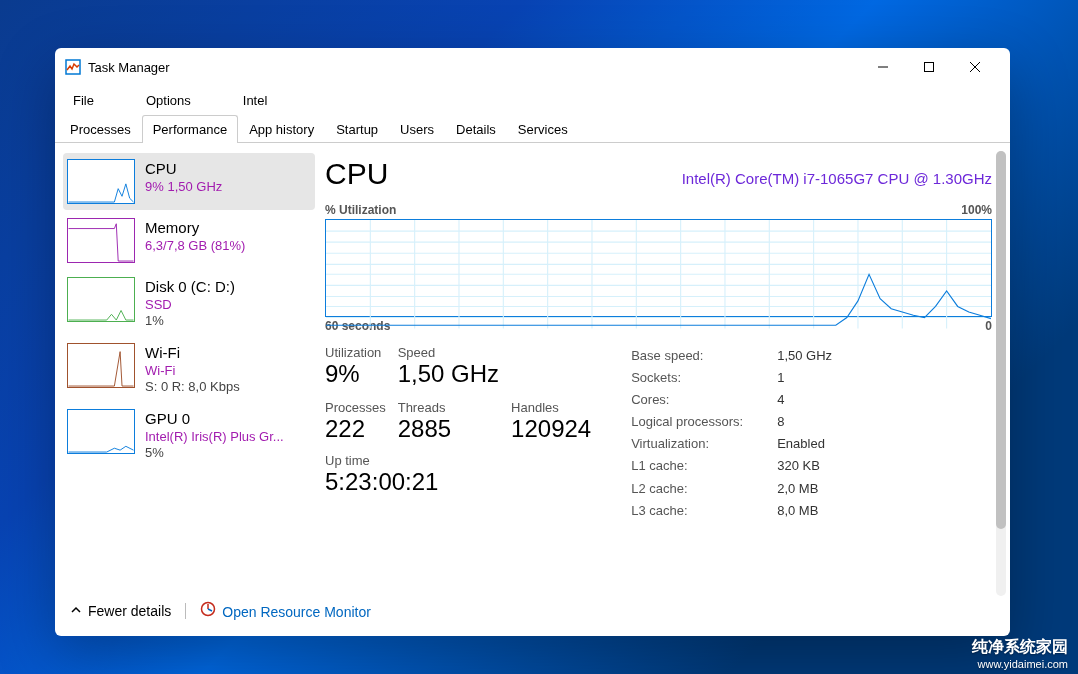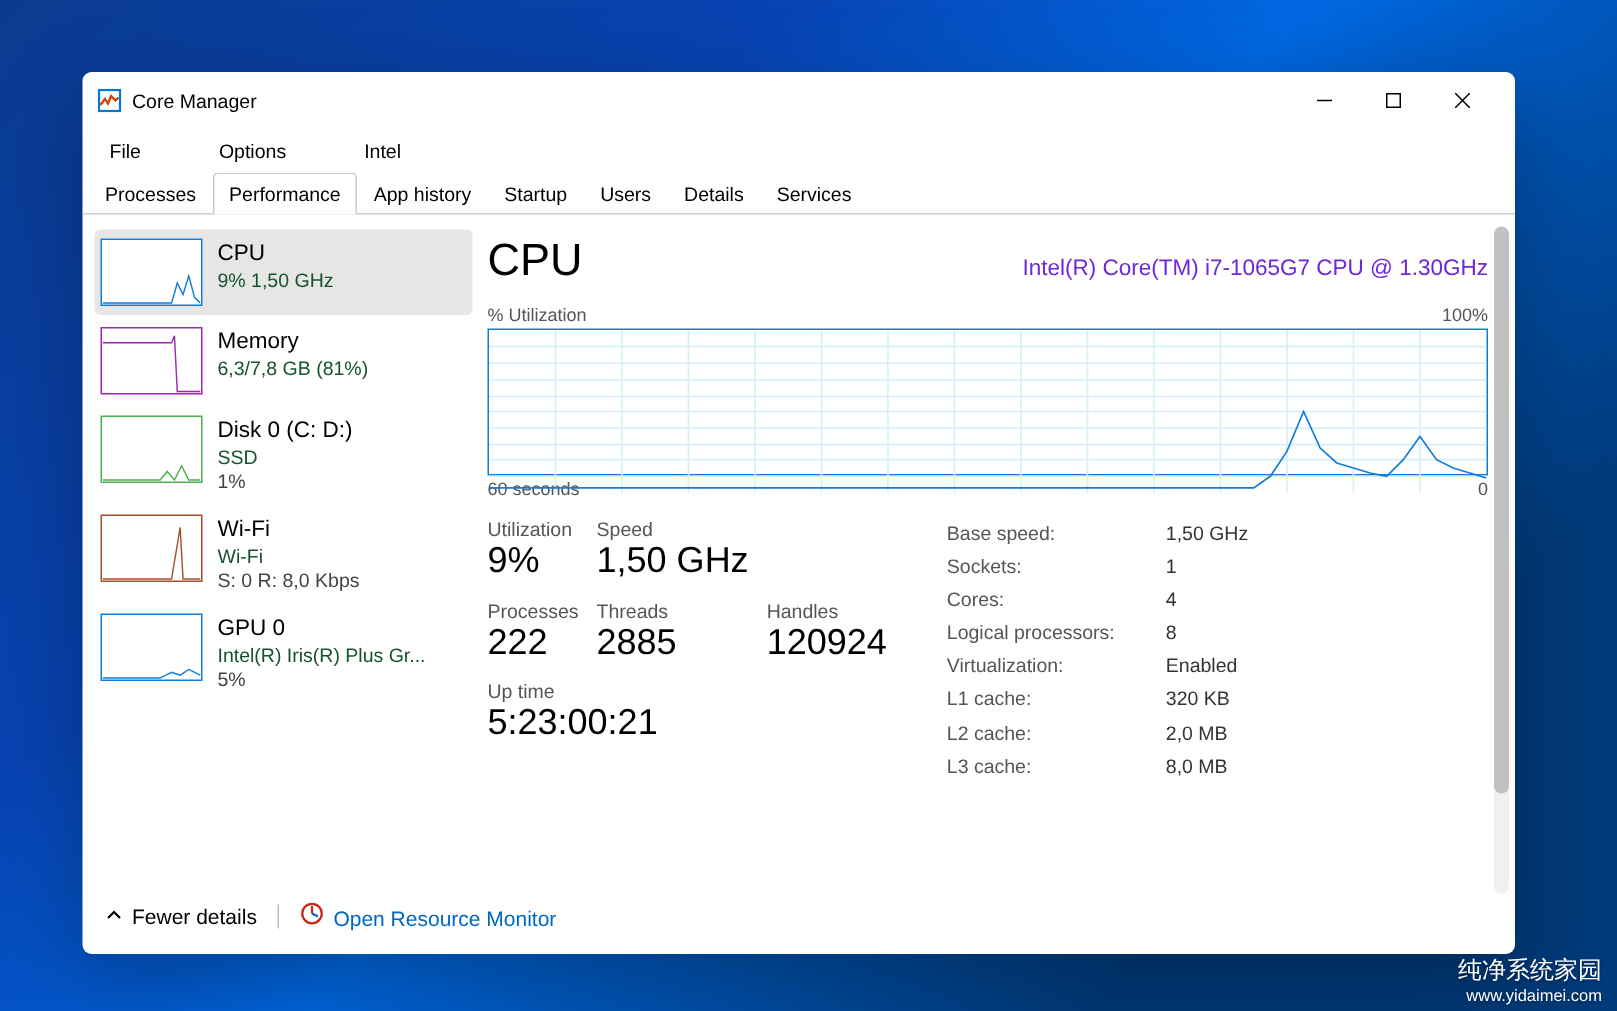--- a/index.html
+++ b/index.html
@@ -23,27 +23,27 @@
     .tab { padding: 6px 10px; font-size: 13px; color: #000; cursor: pointer; border: 1px solid transparent; border-bottom: none; position: relative; top: 1px; }
     .tab.active { border-color: #ccc; background: #fff; border-radius: 3px 3px 0 0; }
     .content { display: flex; flex: 1; overflow: hidden; }
     .sidebar { width: 260px; padding: 10px 0 10px 8px; display: flex; flex-direction: column; gap: 2px;}
     .side-item { display: flex; padding: 6px 8px 6px 4px; gap: 10px; cursor: pointer; border-radius: 4px;}
     .side-item.selected { background: #e6e6e6; }
     .thumb { width: 68px; height: 45px; border: 1px solid; flex-shrink:0; position: relative; background:#fff; }
     .thumb svg { position:absolute; inset:0; width:100%; height:100%; }
     .side-text { display: flex; flex-direction: column; }
     .side-title { font-size: 15px; color: #000; line-height:1.3;}
-    .side-sub { font-size: 13px; color: #14532d; line-height:1.25;}
+    .side-sub { font-size: 13px; color: #a21caf; line-height:1.25;}
     .side-sub2 { font-size: 13px; color: #444; line-height:1.25;}
     .main { flex: 1; padding: 14px 18px 0 10px; position:relative; }
     .main-header { display: flex; justify-content: space-between; align-items: baseline; }
     .main-title { font-size: 30px; font-weight: 400; }
     .main-spec { font-size: 15px; color: #6d28d9; }
-    .chart-wrap { margin-top: 12px; }
+    .chart-wrap { margin-top: 12px; font-weight: bold; }
     .chart-labels-top { display: flex; justify-content: space-between; font-size: 12px; color: #555; }
     .chart-box { border: 1px solid #0c7ddc; height: 98px; margin-top: 2px; position: relative; }
     .chart-grid { position:absolute; inset:0; }
     .chart-grid line { stroke: #d6f0fb; stroke-width:1; }
     .chart-line { position:absolute; inset:0; }
     .chart-line polyline { fill:none; stroke:#0c7ddc; stroke-width:1; }
     .chart-labels-bot { display: flex; justify-content: space-between; font-size: 12px; color: #555; margin-top:2px;}
     .metrics { display: flex; margin-top: 12px; gap: 40px;}
     .mleft { display:grid; grid-template-columns: auto auto auto; column-gap: 22px; row-gap:2px;gap:12px;}
     .mright { font-size: 13px; color:#333; }
@@ -52,34 +52,34 @@
     .mrow { display: flex; gap: 18px; line-height:1.7;}
     .mrow .k { min-width: 128px; color:#555;}
     .bottom { display:flex; align-items:center; gap:14px; padding: 10px 15px; font-size: 14px; border-top: 0; position:absolute; bottom:6px; left:0; right:0;}
     .fewer { display:flex; align-items:center; gap:6px; color:#000; cursor:pointer;}
     .divider { width:1px; height:16px; background:#bbb;}
     .orm { display:flex; align-items:flex-end; gap:6px; color:#0067c0; cursor:pointer;}
     .scrollbar { position:absolute; right:4px; top: 8px; bottom: 40px; width:10px; }
     .sb-track { position:absolute; inset:0; background:#f0f0f0; border-radius:5px;}
     .sb-thumb { position:absolute; top:0; left:0; right:0; height:85%; background:#c1c1c1; border-radius:5px;}
     .watermark{ position:absolute; right:10px; bottom:4px; color:#fff; font-size:11px; text-shadow:0 1px 2px rgba(0,0,0,.4); text-align:right;}
-    .watermark .big{font-size:16px; font-weight:normal;}
+    .watermark .big{font-size:16px; font-weight:bold;}
   </style>
 </head>
 <body>
 
 <div class="window">
   <div class="titlebar">
     <span class="app-icon">
       <svg width="16" height="16">
           <rect x="1" y="1" width="14" height="14" fill="none" stroke="#0078d4" stroke-width="1.5"></rect>
           <polyline points="2,11 5,7 7,10 9,5 12,8 14,6" fill="none" stroke="#d83b01" stroke-width="1.5"></polyline>
         </svg>
     </span>
-    <span class="title">Core Manager</span>
+    <span class="title">Task Manager</span>
     <div class="win-controls">
       <div class="win-btn">
           <svg width="10" height="10">
             <line x1="0" y1="5" x2="10" y2="5" stroke="#000" stroke-width="1"></line>
           </svg>
         </div>
       <div class="win-btn">
           <svg width="10" height="10">
             <rect x="0.5" y="0.5" width="9" height="9" fill="none" stroke="#000" stroke-width="1"></rect>
           </svg>

